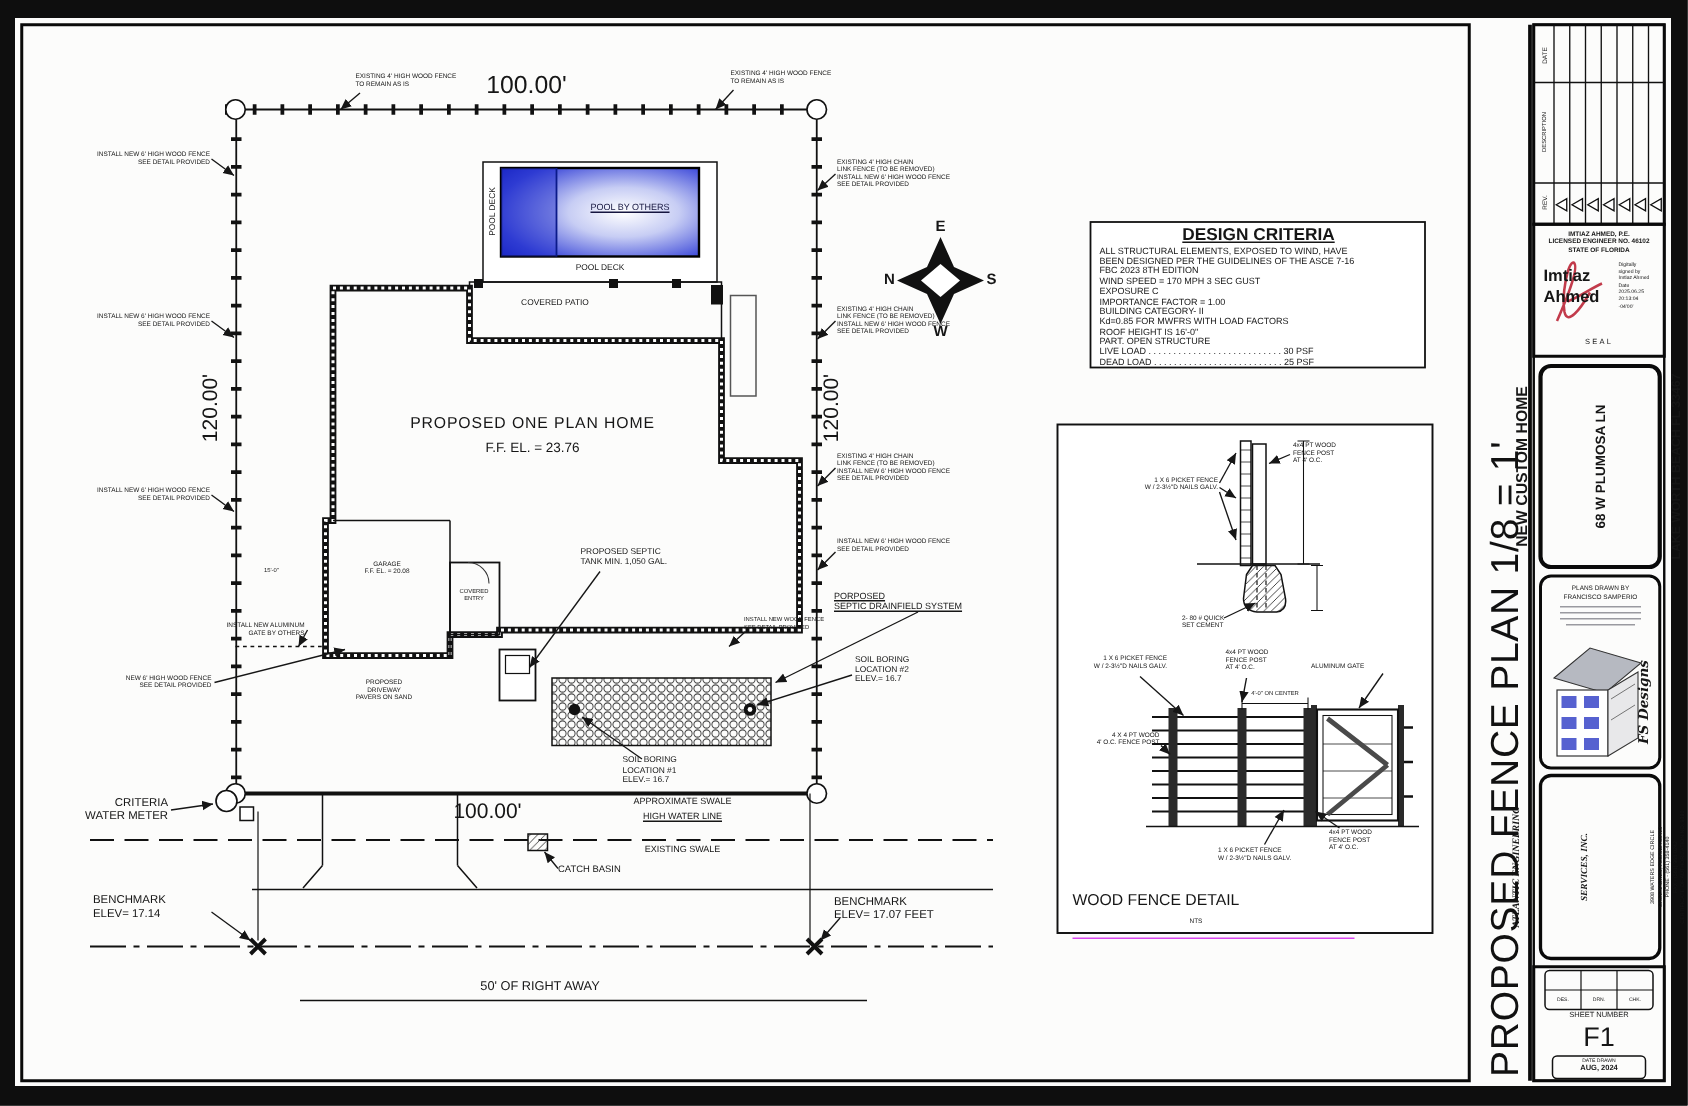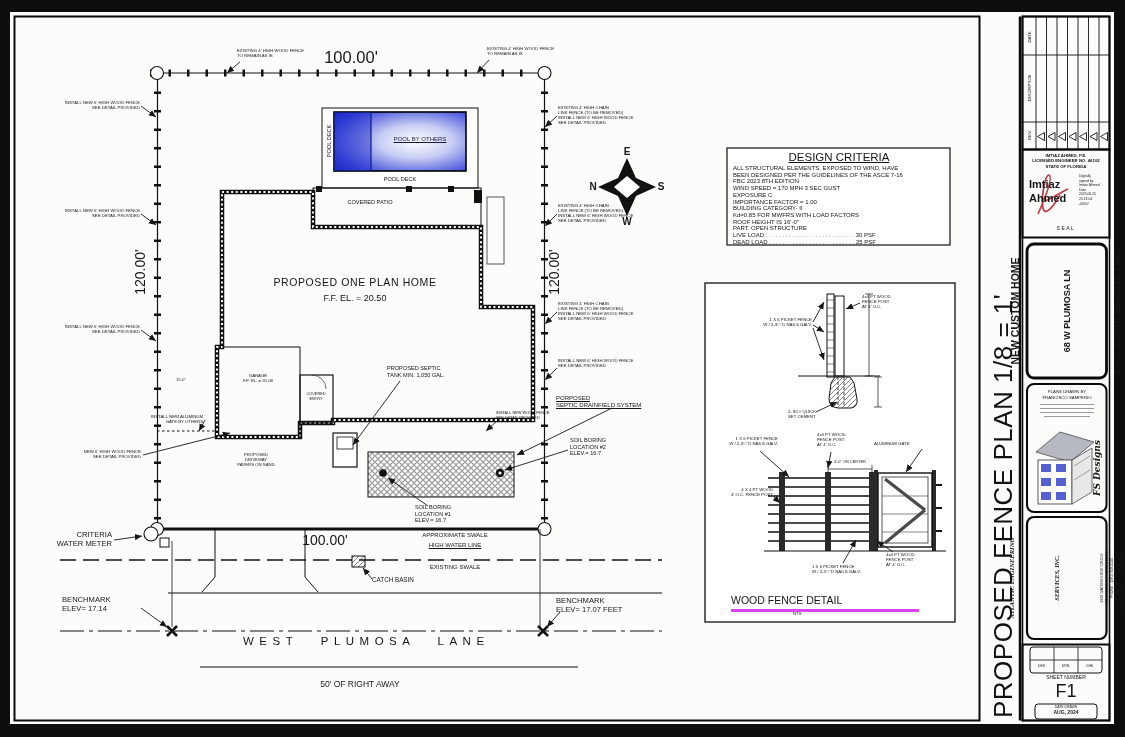--- a/index.html
+++ b/index.html
@@ -8,21 +8,21 @@
   #sheet{position:absolute;left:10px;top:12px;width:1104px;height:712px;background:#fcfcfb;}
   #lines{position:absolute;left:0;top:0;z-index:2;}
   .t{position:absolute;z-index:3;white-space:pre-line;line-height:1.18;color:#161616;}
   .ctr{text-align:center;}
   .ra{text-align:right;}
   .ul{text-decoration:underline;}
   .b{font-weight:bold;}
   .rotc{transform:translate(-50%,-50%) rotate(-90deg);transform-origin:center;white-space:pre;}
   .f32{font-size:3.4px;} .f38{font-size:3.9px;} .f42{font-size:4.3px;} .f5{font-size:5px;}
   .f55{font-size:5.6px;} .f6{font-size:6px;} .f62{font-size:6.3px;}
-  .f75{font-size:7.6px;} .f85{font-size:8.5px;margin-top:27px;} .f9{font-size:9px;} .f10{font-size:10px;}
+  .f75{font-size:7.6px;} .f85{font-size:8.5px;} .f9{font-size:9px;} .f10{font-size:10px;}
   .f105{font-size:10.5px;} .f115{font-size:11.5px;} .f13{font-size:11.5px;} .f14{font-size:14px;}
   .f165{font-size:16.5px;}
   .hairline{position:absolute;height:1px;background:#9a9aa0;z-index:3;}
   .script{font-family:"DejaVu Serif",serif;font-style:italic;font-weight:bold;}
   #side-title{position:absolute;left:988px;top:718px;width:406px;height:32px;
       transform:rotate(-90deg);transform-origin:0 0;font-size:26px;letter-spacing:.5px;
       color:#111;z-index:3;white-space:nowrap;}
   .street{letter-spacing:5.5px;word-spacing:14px;}
 </style>
 </head>
@@ -293,21 +293,21 @@
   <div class="t f42 ra" style="left:56px;top:449px;width:85px;">NEW 6' HIGH WOOD FENCE
 SEE DETAIL PROVIDED</div>
   <div class="t f42 ra" style="left:123px;top:414px;width:80px;">INSTALL NEW ALUMINUM
 GATE BY OTHERS</div>
 
   <div class="t f6 ctr ul" style="left:375px;top:136px;width:90px;color:#15153f;z-index:3;">POOL BY OTHERS</div>
   <div class="t f55 rotc" style="left:329px;top:141px;">POOL DECK</div>
   <div class="t f55 ctr" style="left:360px;top:176px;width:80px;">POOL DECK</div>
   <div class="t f55 ctr" style="left:330px;top:199px;width:80px;">COVERED PATIO</div>
   <div class="t f105 ctr" style="left:250px;top:276px;width:210px;letter-spacing:.6px;">PROPOSED ONE PLAN HOME</div>
-  <div class="t f9 ctr" style="left:250px;top:293px;width:210px;">F.F.    EL. = 20.50</div>
+  <div class="t f9 ctr" style="left:250px;top:293px;width:210px;">F.F.    EL. = 23.76</div>
   <div class="t f42 ctr" style="left:222px;top:373px;width:72px;">GARAGE
 F.F.   EL. = 20.08</div>
   <div class="t f38 ctr" style="left:297px;top:392px;width:38px;">COVERED
 ENTRY</div>
   <div class="t f55" style="left:387px;top:365px;">PROPOSED SEPTIC
 TANK MIN. 1,050 GAL.</div>
   <div class="t f6 ul" style="left:556px;top:395px;">PORPOSED
 SEPTIC DRAINFIELD SYSTEM</div>
   <div class="t f55" style="left:570px;top:437px;">SOIL BORING
 LOCATION #2
@@ -321,29 +321,28 @@
   <div class="t f75 ra" style="left:42px;top:531px;width:70px;">CRITERIA
 WATER METER</div>
   <div class="t f75" style="left:62px;top:596px;">BENCHMARK
 ELEV= 17.14</div>
   <div class="t f75" style="left:556px;top:597px;">BENCHMARK
 ELEV= 17.07 FEET</div>
   <div class="t f6 ctr" style="left:395px;top:532px;width:120px;">APPROXIMATE SWALE</div>
   <div class="t f6 ctr ul" style="left:395px;top:542px;width:120px;">HIGH WATER LINE</div>
   <div class="t f6 ctr" style="left:395px;top:564px;width:120px;">EXISTING SWALE</div>
   <div class="t f62" style="left:372px;top:576px;">CATCH BASIN</div>
-  <div class="t f13 street" style="left:243px;top:635px;">WEST PLUMOSA LANE</div>
   <div class="t f85 ctr" style="left:280px;top:652px;width:160px;">50' OF RIGHT AWAY</div>
 
   <div class="t f10 b ctr" style="left:621px;top:146px;width:12px;">E</div>
   <div class="t f10 b ctr" style="left:655px;top:181px;width:12px;">S</div>
   <div class="t f10 b ctr" style="left:621px;top:216px;width:12px;">W</div>
   <div class="t f10 b ctr" style="left:587px;top:181px;width:12px;">N</div>
 
-  <div class="t f115 ctr ul b" style="left:737px;top:151px;width:204px;font-weight:normal;">DESIGN CRITERIA</div>
+  <div class="t f115 ctr ul b" style="left:737px;top:151px;width:204px;font-weight:bold;">DESIGN CRITERIA</div>
   <div class="t f6" style="left:733px;top:165px;width:214px;line-height:1.12;">ALL STRUCTURAL ELEMENTS, EXPOSED TO WIND, HAVE
 BEEN DESIGNED PER THE GUIDELINES OF THE ASCE 7-16
 FBC 2023 8TH EDITION
  WIND SPEED = 170 MPH 3 SEC GUST
 EXPOSURE C
  IMPORTANCE FACTOR = 1.00
  BUILDING CATEGORY- II
  Kd=0.85 FOR MWFRS WITH LOAD FACTORS
 ROOF HEIGHT IS 16'-0"
 PART. OPEN STRUCTURE
@@ -364,21 +363,21 @@
 AT 4' O.C.</div>
   <div class="t f42" style="left:874px;top:441px;">ALUMINUM GATE</div>
   <div class="t f38 ctr" style="left:824px;top:460px;width:52px;">4'-0" ON CENTER</div>
   <div class="t f42 ra" style="left:705px;top:487px;width:68px;">4 X 4 PT WOOD
 4' O.C. FENCE POST</div>
   <div class="t f42" style="left:812px;top:564px;">1 X 6 PICKET FENCE
 W / 2-3½"D NAILS GALV.</div>
   <div class="t f42" style="left:886px;top:552px;">4x4 PT WOOD
 FENCE POST
 AT 4' O.C.</div>
-  <div class="t f105" style="left:715px;top:594px;width:188px;border-bottom:3px solid #d946ef;padding-bottom:3px;margin-left:16px;">WOOD FENCE DETAIL</div>
+  <div class="t f105" style="left:715px;top:594px;width:188px;border-bottom:1px solid #d946ef;padding-bottom:19px;">WOOD FENCE DETAIL</div>
   <div class="t f42" style="left:793px;top:611px;">NTS</div>
 
   <div class="t f42 rotc" style="left:1030px;top:37px;">DATE</div>
   <div class="t f38 rotc" style="left:1030px;top:88px;">DESCRIPTION</div>
   <div class="t f42 rotc" style="left:1030px;top:135px;">REV.</div>
 
   <div class="t f42 ctr b" style="left:1025px;top:153px;width:82px;line-height:1.25;">IMTIAZ AHMED, P.E.
 LICENSED ENGINEER NO. 46102
 STATE OF FLORIDA</div>
   <div class="t b" style="left:1029px;top:177px;font-size:11px;line-height:1.3;">Imtiaz

